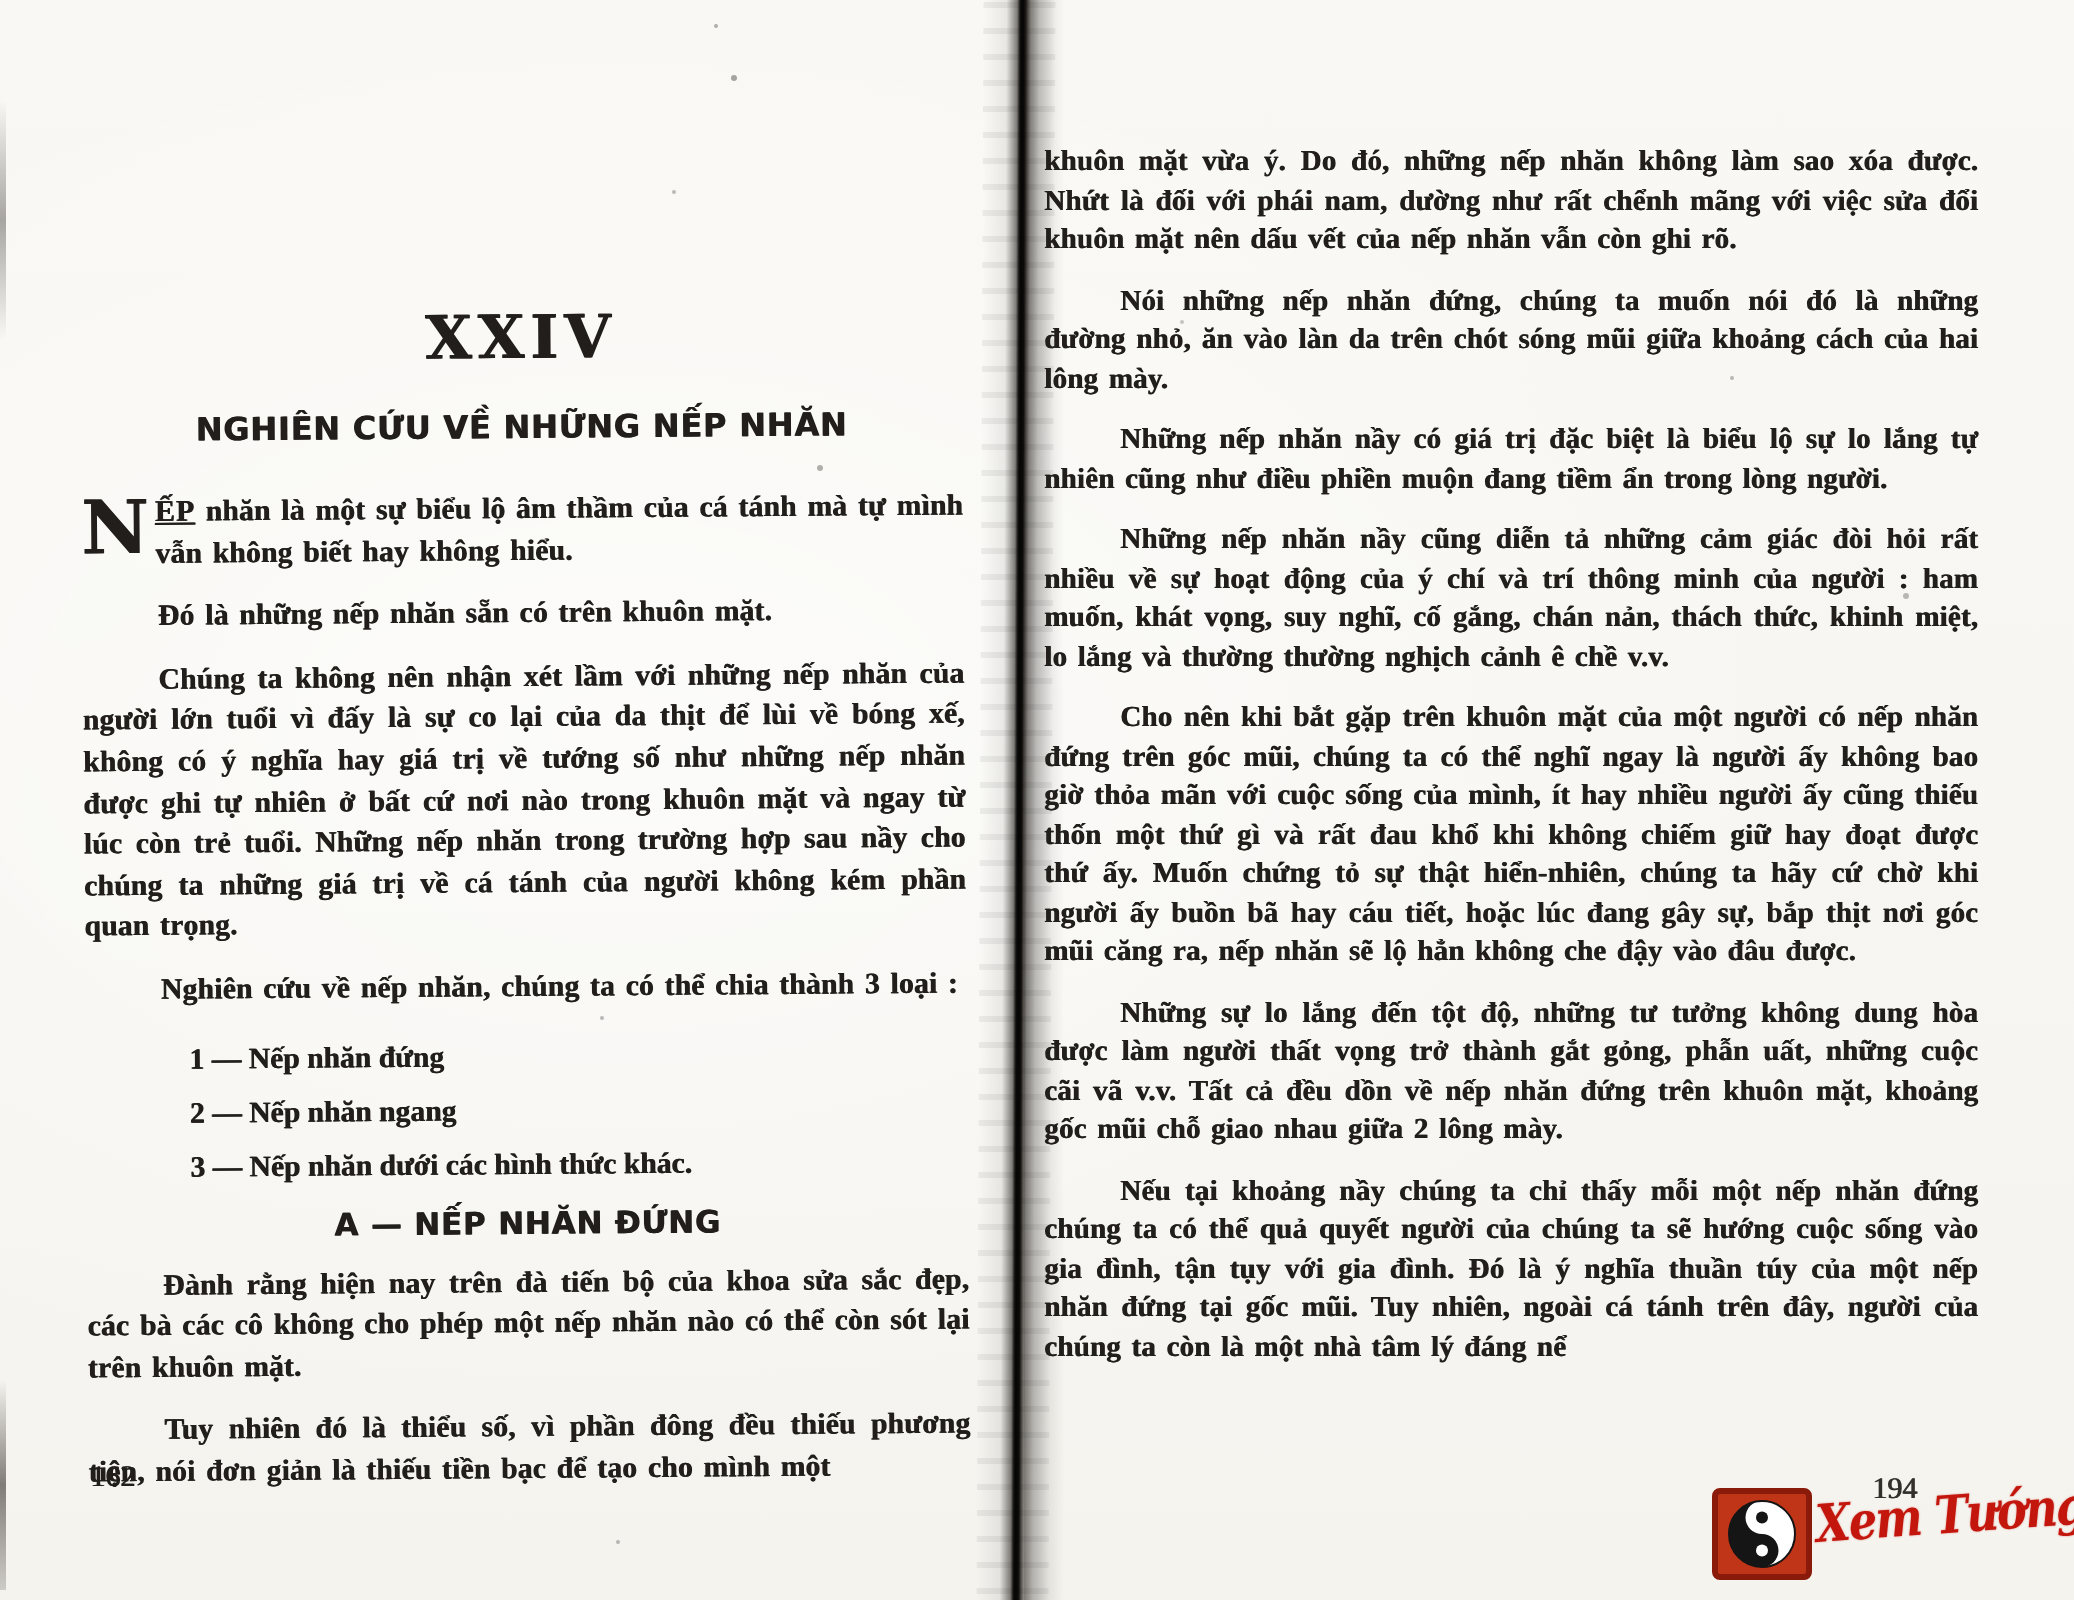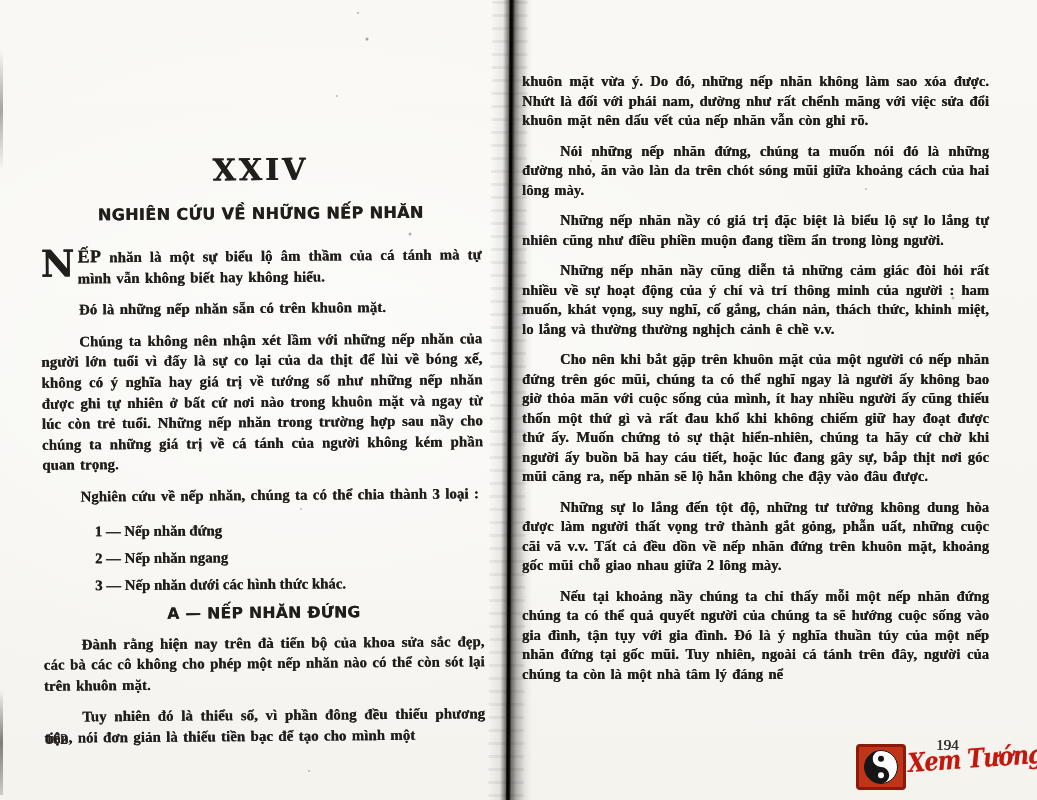--- a/index.html
+++ b/index.html
@@ -60,21 +60,21 @@
   }
   .chapter-title { margin-bottom: 22px; }
   .section-heading { font-size: 15.5px; margin: 2px 0 11px 0; }
 
   .opening .dropcap {
     float: left;
     font-family: "DejaVu Serif", serif;
     font-size: 37px; line-height: 30px; font-weight: 700;
     margin: 2px 3px 0 0;
   }
-  .opening .lead { font-size: 18px; letter-spacing: .4px; }
+  .opening .lead { font-size: 15px; letter-spacing: .4px; text-decoration: underline; }
 
   .types { list-style: none; margin: 0 0 6px 52px; }
   .types li {
     font-size: 14.8px; font-weight: 700; line-height: 27px;
     text-shadow: .35px 0 0 currentColor;
   }
 
   .pagenum {
     position: absolute;
     font-size: 15px; font-weight: 400;

